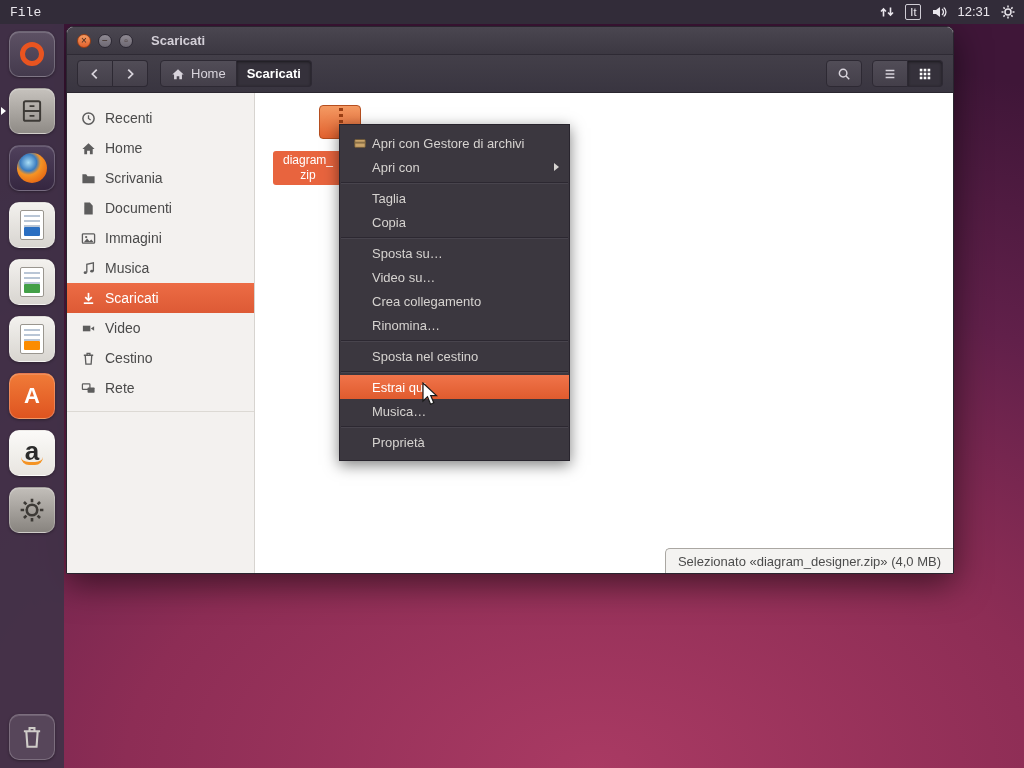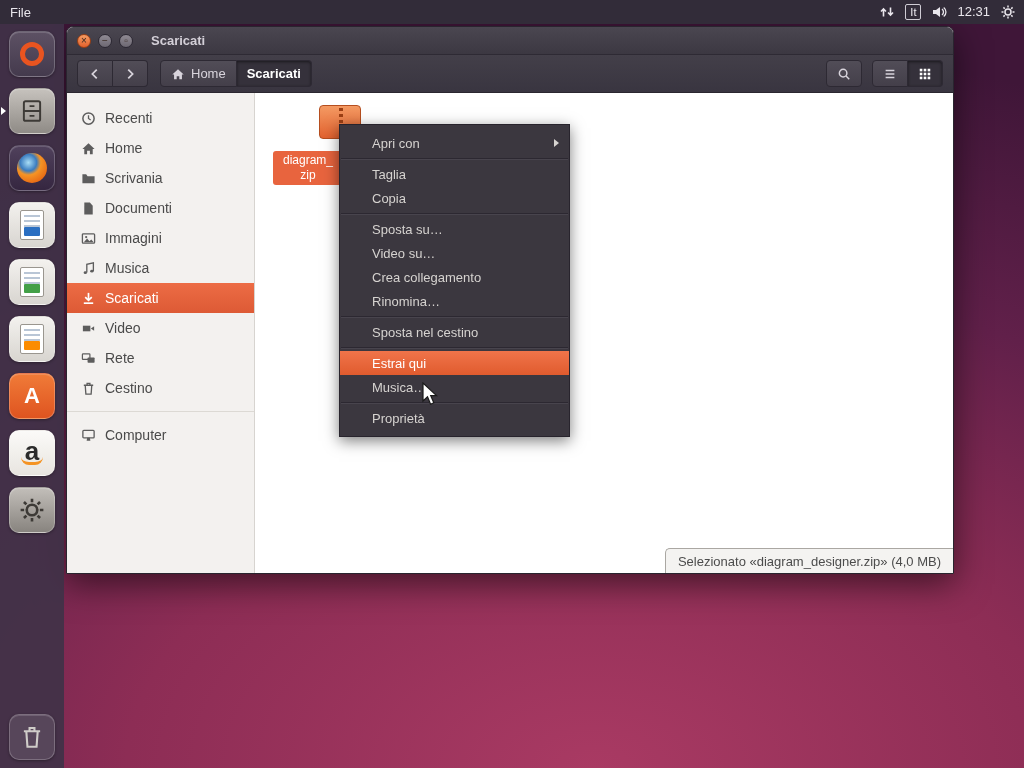--- a/index.html
+++ b/index.html
@@ -5,21 +5,21 @@
   * { margin:0; padding:0; box-sizing:border-box; }
   html,body { width:1024px; height:768px; overflow:hidden; }
   body {
     font-family:"Liberation Sans","DejaVu Sans",sans-serif;
     background: radial-gradient(120% 95% at 58% 100%, #a93a63 0%, #8d2d55 38%, #61204a 68%, #3f1638 100%);
     position:relative; color:#222;
   }
   
   .topbar { position:absolute; top:0; left:0; right:0; height:24px; background:#322c39;
             display:flex; align-items:center; color:#e9e6ec; font-size:13px; z-index:60; }
-  .topbar .menu { padding:0 10px; height:100%; display:flex; align-items:center; }
+  .topbar .menu { padding:0 10px; height:100%; display:flex; align-items:center;font-family:Liberation Mono, monospace; }
   .topbar .right { margin-left:auto; display:flex; align-items:flex-start; gap:10px; padding-right:8px; }
   .kbdbox { border:1px solid #cfccd4; border-radius:2px; font-size:11px; padding:0 4px; height:16px;
             display:flex; align-items:center; color:#efecf2; }
   .pic { width:16px; height:16px; display:inline-flex; }
   .pic svg { width:100%; height:100%; }
   
   .launcher { position:absolute; top:24px; left:0; width:64px; bottom:0; background:rgba(64,50,72,0.92);
               display:flex; flex-direction:column; align-items:center; padding:7px 0 8px; gap:11px; z-index:55; }
   .tile { width:46px; height:46px; border-radius:10px; border:1px solid rgba(255,255,255,0.22);
           box-shadow: inset 0 1px 0 rgba(255,255,255,0.15), 0 1px 3px rgba(0,0,0,0.35);
@@ -318,62 +318,62 @@
         <span class="sic">
             <svg viewBox="0 0 16 16">
               <path d="M2 5h8v6H2z" fill="currentColor"></path>
               <path d="M10.5 8 14 5.5v5Z" fill="currentColor"></path>
             </svg>
           </span>
         <span>Video</span>
       </div>
       <div class="srow">
         <span class="sic">
-            <svg viewBox="0 0 16 16">
-              <rect x="1.5" y="3" width="8" height="6" rx="0.8" fill="none" stroke="currentColor" stroke-width="1.3"></rect>
-              <rect x="7" y="7" width="7.5" height="5.5" rx="0.8" fill="currentColor"></rect>
-            </svg>
-          </span>
-        <span>Rete</span>
-      </div>
-      <div class="srow">
-        <span class="sic">
             <svg viewBox="0 0 16 16" fill="none" stroke="currentColor" stroke-width="1.4">
               <path d="M3 4.5h10M6.5 4.5v-2h3v2"></path>
               <path d="M4.5 4.5 5.2 14h5.6l.7-9.5"></path>
             </svg>
           </span>
         <span>Cestino</span>
       </div>
+      <div class="srow">
+        <span class="sic">
+            <svg viewBox="0 0 16 16">
+              <rect x="1.5" y="3" width="8" height="6" rx="0.8" fill="none" stroke="currentColor" stroke-width="1.3"></rect>
+              <rect x="7" y="7" width="7.5" height="5.5" rx="0.8" fill="currentColor"></rect>
+            </svg>
+          </span>
+        <span>Rete</span>
+      </div>
       <div class="ssep"></div>
-      <div class="srow">
-        <span class="sic">
-            <svg viewBox="0 0 16 16">
-              <rect x="2" y="2.5" width="12" height="8" rx="1" fill="none" stroke="currentColor" stroke-width="1.4"></rect>
-              <path d="M6 13.5h4l-.6-3H6.6Z" fill="currentColor"></path>
-            </svg>
-          </span>
-        <span>Computer</span>
-      </div>
     </div>
     <div class="content">
       <div class="zipicon"></div>
       <div class="filelabel">
         <div>diagram_</div>
         <div>zip</div>
       </div>
       <div class="statusbar">
         <span>Selezionato «diagram_designer.zip»  (4,0 MB)</span>
       </div>
     </div>
   </div>
 </div>
 
 <div class="ctx">
   <div class="mi">
+    <span class="gut">
+      <svg viewBox="0 0 16 16">
+          <rect x="2" y="4" width="12" height="9" rx="1" fill="#c9a36a" stroke="#6b5636" stroke-width="1"></rect>
+          <rect x="2" y="6.5" width="12" height="2.2" fill="#8a6f46"></rect>
+        </svg>
+    </span>
+    <span>Apri con Gestore di archivi</span>
+  </div>
+  <div class="mi">
     <span class="gut"></span>
     <span>Apri con</span>
     <span class="subarrow"></span>
   </div>
   <div class="msep"></div>
   <div class="mi">
       <span class="gut"></span>
       <span>Taglia</span>
     </div>
   <div class="mi">

